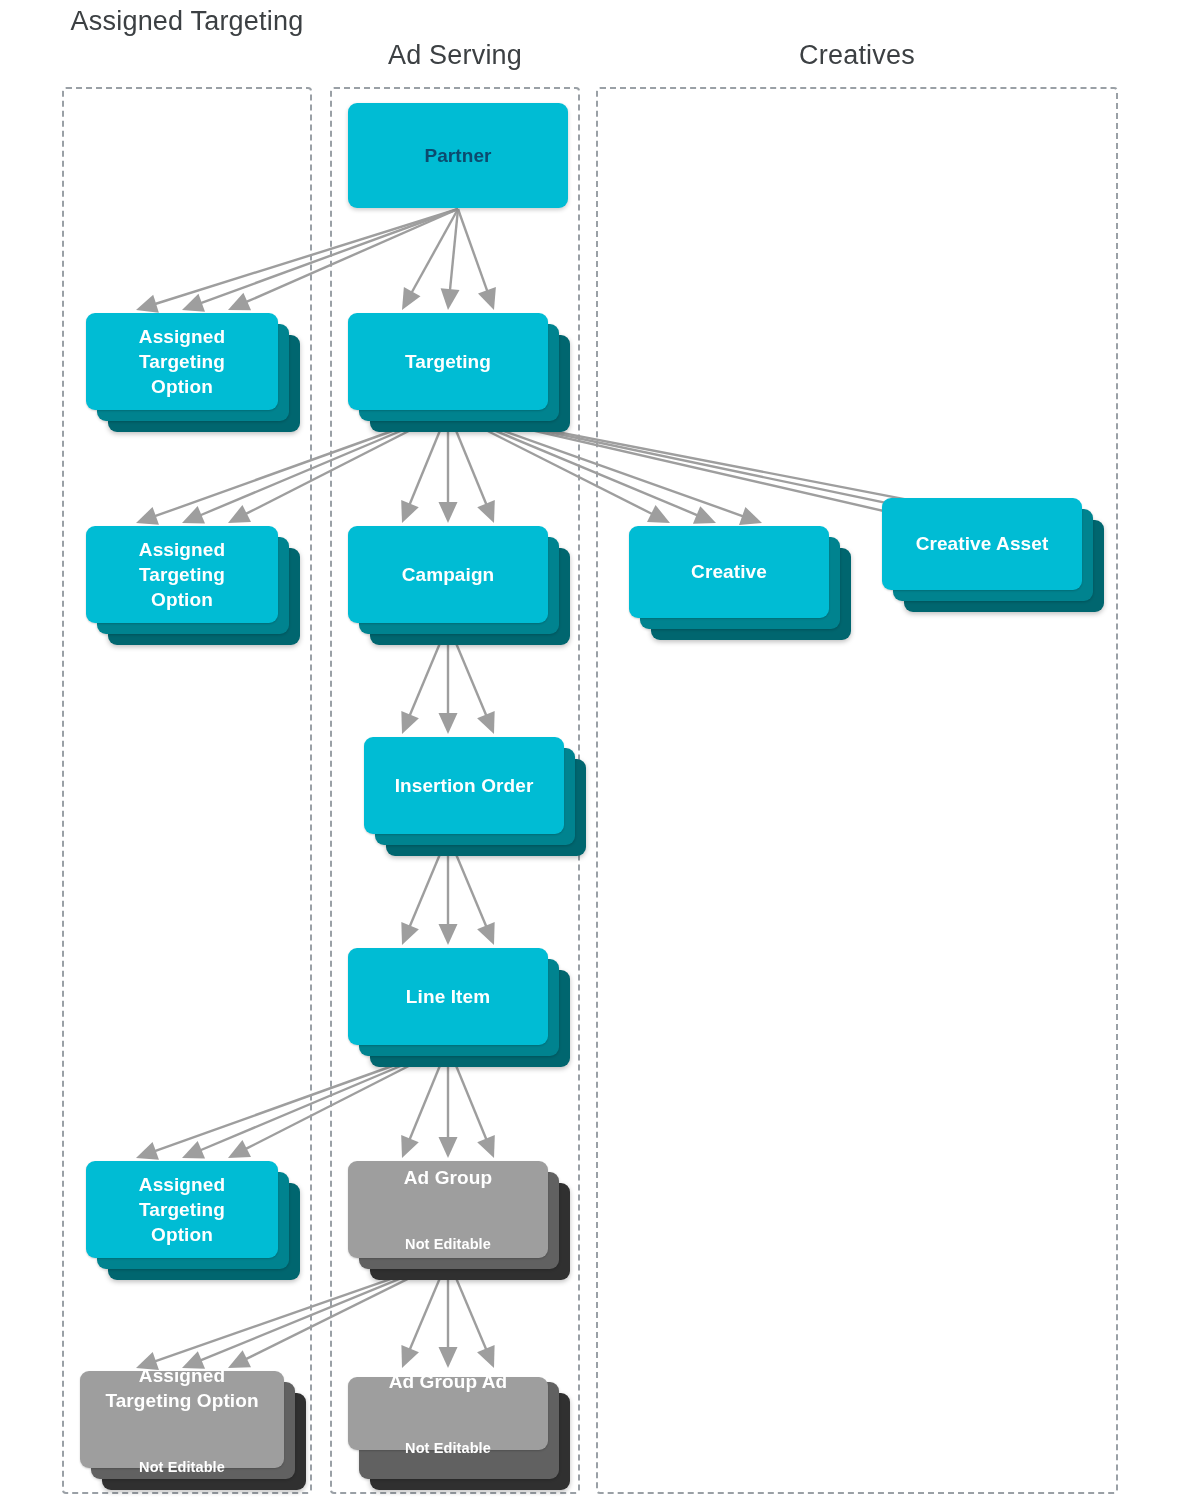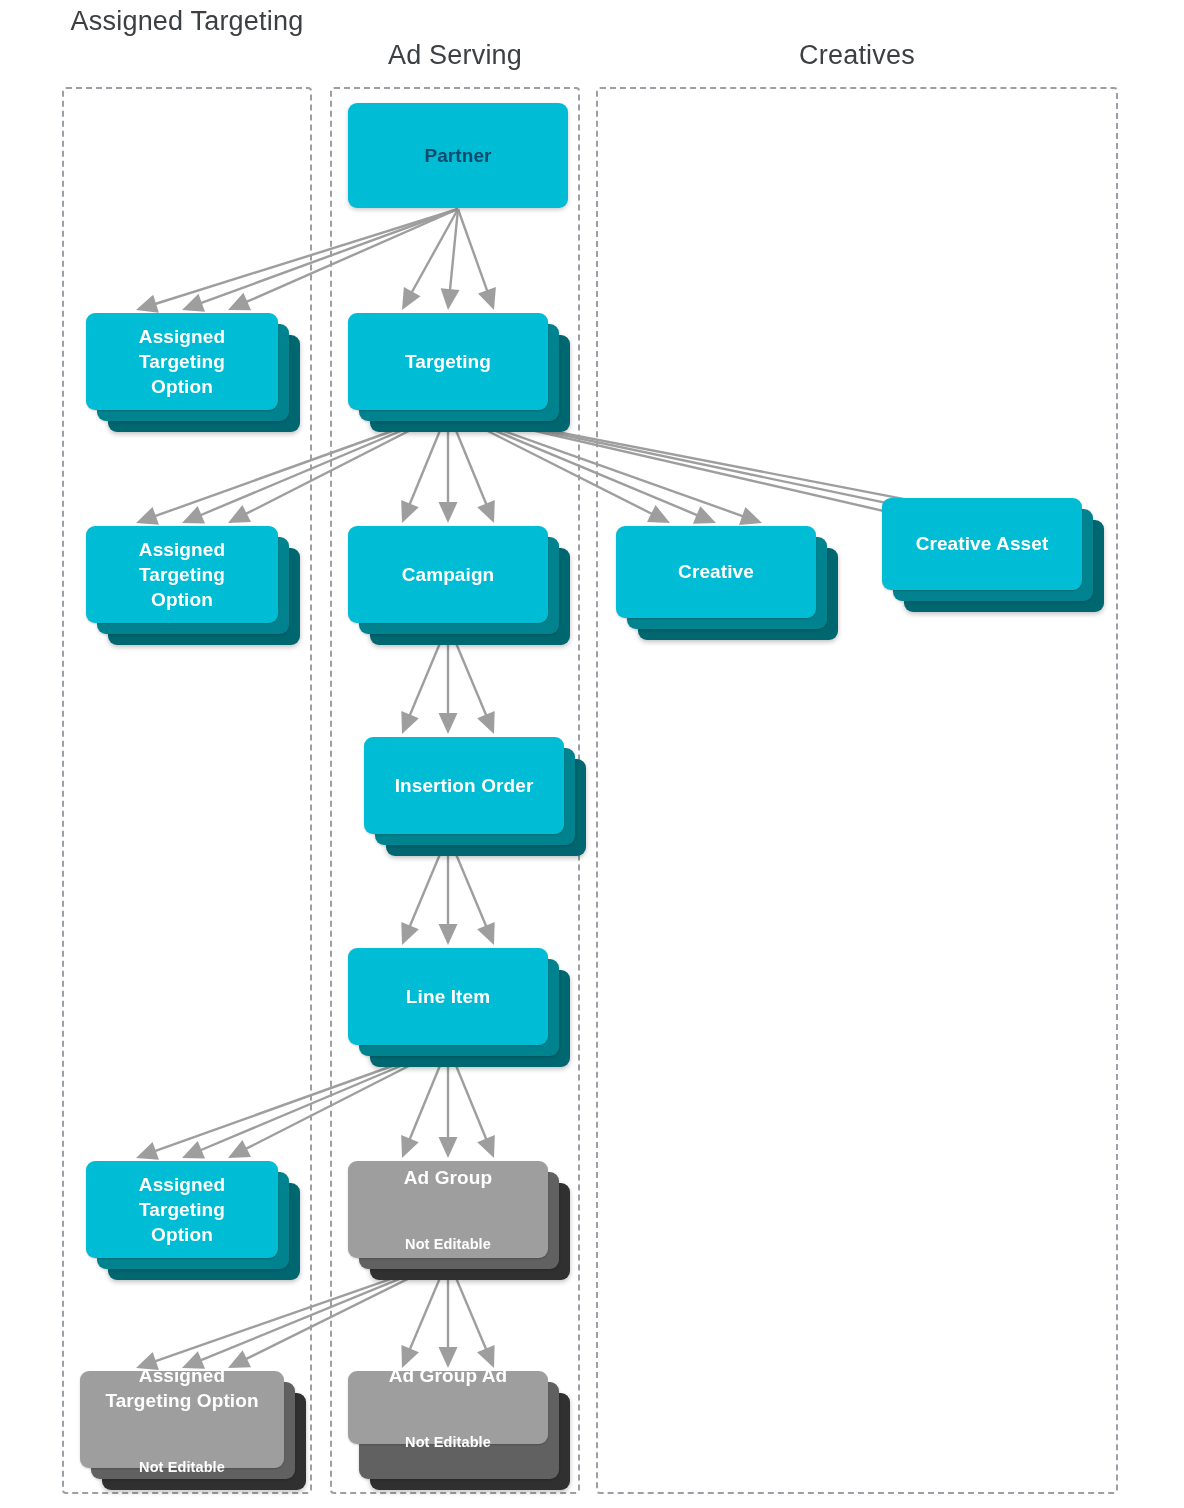--- a/index.html
+++ b/index.html
@@ -224,21 +224,21 @@
           <div class="node-title" style="color: rgb(255, 255, 255);">Assigned<br>Targeting<br>Option</div>
         </div>
       </div>
       <div class="node cyan" style="left: 348px; top: 526px; width: 222px; height: 119px;">
         <div class="card-layer sh2" style="left: 22px; top: 22px; width: 200px; height: 97px;"></div>
         <div class="card-layer sh1" style="left: 11px; top: 11px; width: 200px; height: 97px;"></div>
         <div class="card-face" style="width: 200px; height: 97px;">
           <div class="node-title" style="color: rgb(255, 255, 255);">Campaign</div>
         </div>
       </div>
-      <div class="node cyan" style="left: 616px; top: 526px; width: 222px; height: 114px; padding-left: 41px;">
+      <div class="node cyan" style="left: 629px; top: 526px; width: 222px; height: 114px; padding-left: 41px;">
         <div class="card-layer sh2" style="left: 22px; top: 22px; width: 200px; height: 92px;"></div>
         <div class="card-layer sh1" style="left: 11px; top: 11px; width: 200px; height: 92px;"></div>
         <div class="card-face" style="width: 200px; height: 92px;">
           <div class="node-title" style="color: rgb(255, 255, 255);">Creative</div>
         </div>
       </div>
       <div class="node cyan" style="left: 882px; top: 498px; width: 222px; height: 114px;">
         <div class="card-layer sh2" style="left: 22px; top: 22px; width: 200px; height: 92px;"></div>
         <div class="card-layer sh1" style="left: 11px; top: 11px; width: 200px; height: 92px;"></div>
         <div class="card-face" style="width: 200px; height: 92px;">
@@ -278,20 +278,20 @@
         <div class="card-layer sh2" style="left: 22px; top: 22px; width: 204px; height: 97px;"></div>
         <div class="card-layer sh1" style="left: 11px; top: 11px; width: 204px; height: 97px;"></div>
         <div class="card-face" style="width: 204px; height: 97px;">
           <div class="node-title" style="color: rgb(255, 255, 255);">Assigned<br>Targeting Option</div>
           <div class="node-sub" style="color: rgb(255, 255, 255);">Not Editable</div>
         </div>
       </div>
       <div class="node gray" style="left: 348px; top: 1371px; width: 222px; height: 119px;">
         <div class="card-layer sh2" style="left: 22px; top: 22px; width: 200px; height: 97px;"></div>
         <div class="card-layer sh1" style="left: 11px; top: 11px; width: 200px; height: 97px;"></div>
-        <div class="card-face" style="width: 200px; height: 73px;">
+        <div class="card-face" style="width: 200px; height: 73px; margin-top: 6px;">
           <div class="node-title" style="color: rgb(255, 255, 255);">Ad Group Ad</div>
           <div class="node-sub" style="color: rgb(255, 255, 255);">Not Editable</div>
         </div>
       </div>
     </div>
 
 </div>
 
 </body></html>

